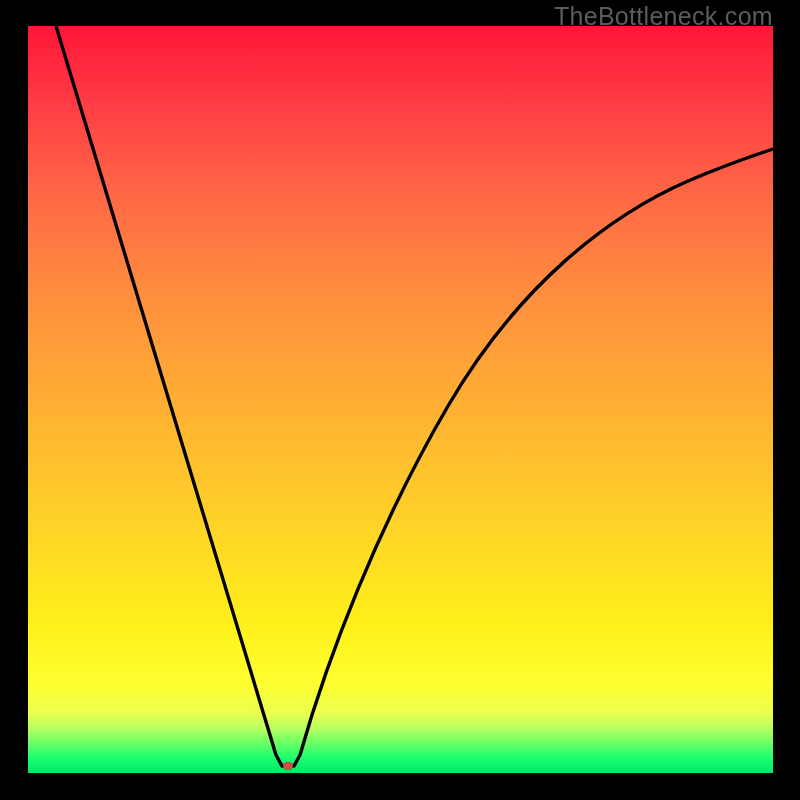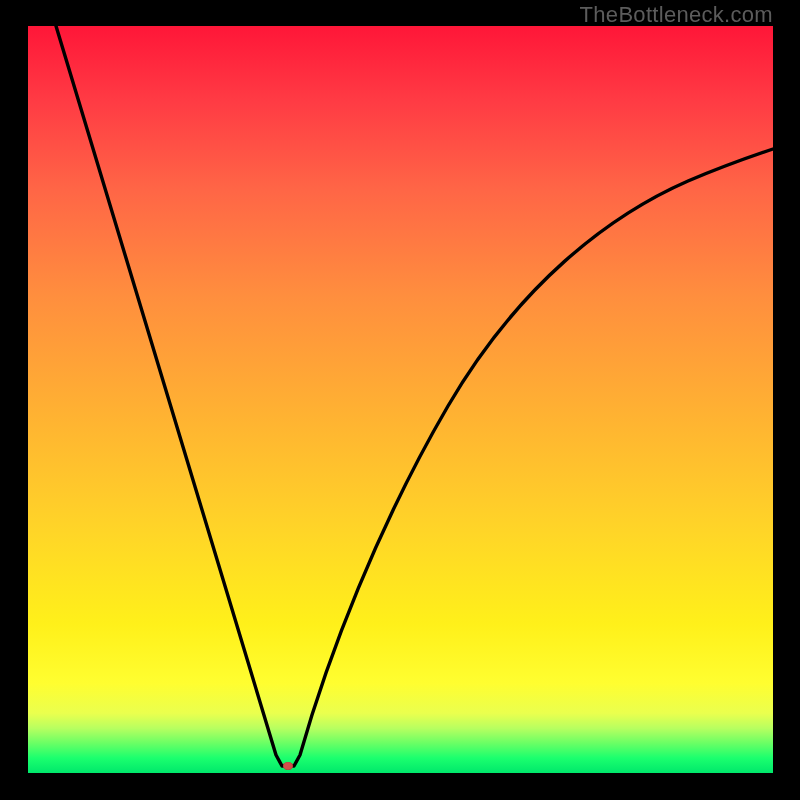--- a/index.html
+++ b/index.html
@@ -41,21 +41,21 @@
       #6aff65 96%,
       #1bff6e 98%,
       #00e86b 100%
     );
   }
   .watermark {
     position: absolute;
     top: 2px;
     right: 27px;
     color: #5c5c5c;
-    font-size: 22px;
+    font-size: 25px;
     font-weight: 500;
     letter-spacing: 0.3px;
   }
   svg.curve-layer {
     position: absolute;
     top: 26px;
     left: 28px;
     width: 745px;
     height: 747px;
     overflow: visible;

